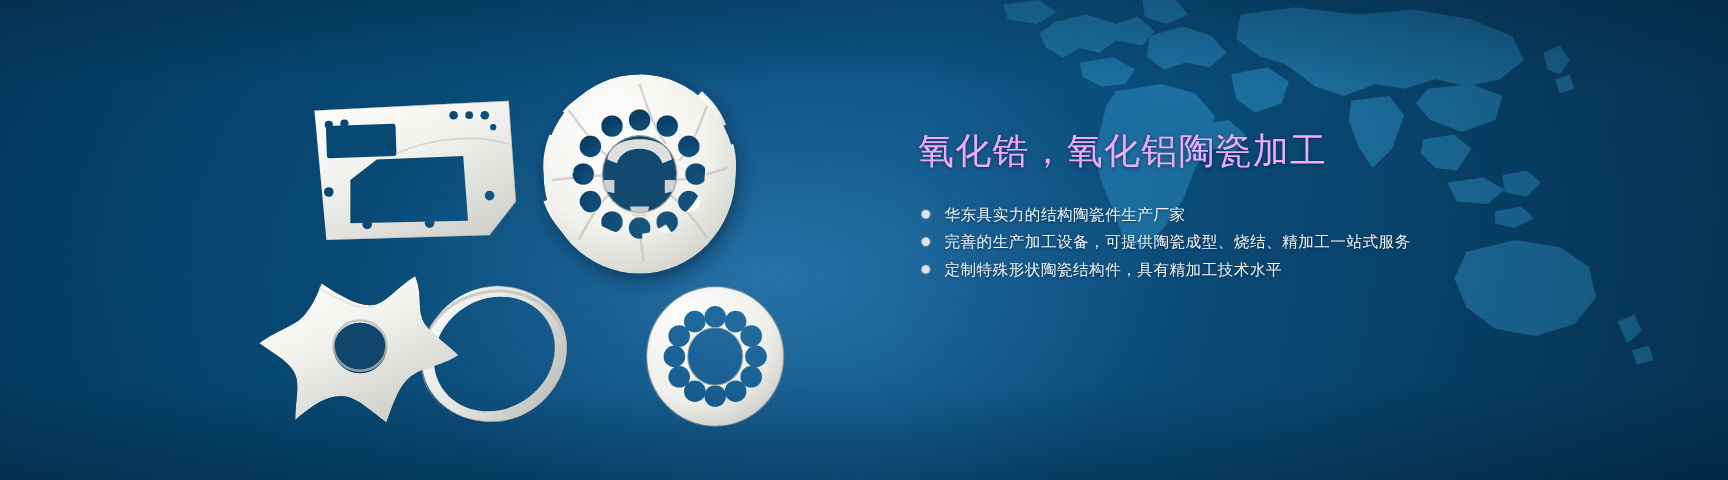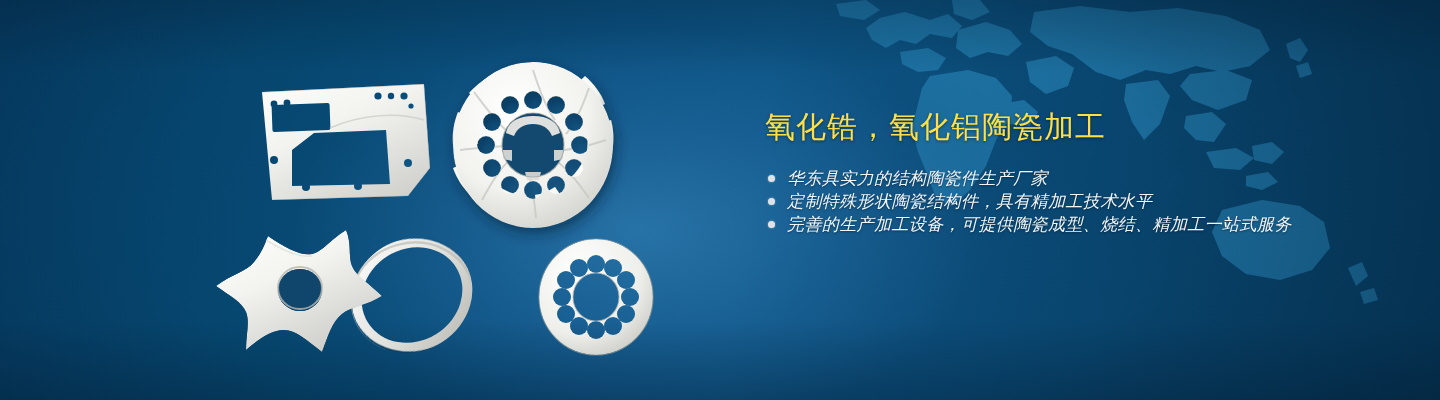--- a/index.html
+++ b/index.html
@@ -60,47 +60,46 @@
   
   .copy{
     position:absolute;left:765px;top:106px;width:620px;
   }
   .headline{
     margin:0;
     font-size:30px;
     line-height:42px;
     font-weight:400;
     letter-spacing:1px;
-    color:#fde047;
+    color:#f0abfc;
     text-shadow:0 1px 3px rgba(0,20,40,.55);
     white-space:nowrap;
   }
   .bullets{
     list-style:none;margin:0;padding:0;
     margin-top:19px;
   }
   .bullet{
     display:flex;align-items:center;
     height:23px;
     white-space:nowrap;
   }
   .dot{
     flex:0 0 auto;
     width:7px;height:7px;border-radius:50%;
     background:#dde3e7;
     box-shadow:0 0 2px rgba(255,255,255,.5);
     margin-right:12px;margin-left:3px;
   }
   .bullet-text{
-    font-size:17px;
+    font-size:13px;
     line-height:23px;
     color:#f2f6f9;
     letter-spacing:.4px;
     text-shadow:0 1px 2px rgba(0,18,36,.5);
-    font-style:italic;
   }
 </style>
 </head>
 <body>
 
 <div class="banner">
 
   <div class="bg-base"></div>
 
   <div class="bg-map">
@@ -337,22 +336,22 @@
   <div class="copy">
     <h1 class="headline">氧化锆，氧化铝陶瓷加工</h1>
 
     <ul class="bullets">
       <li class="bullet">
         <span class="dot"></span>
         <span class="bullet-text">华东具实力的结构陶瓷件生产厂家</span>
       </li>
       <li class="bullet">
         <span class="dot"></span>
-        <span class="bullet-text">定制特殊形状陶瓷结构件，具有精加工技术水平</span>
+        <span class="bullet-text">完善的生产加工设备，可提供陶瓷成型、烧结、精加工一站式服务</span>
       </li>
       <li class="bullet">
         <span class="dot"></span>
-        <span class="bullet-text">完善的生产加工设备，可提供陶瓷成型、烧结、精加工一站式服务</span>
+        <span class="bullet-text">定制特殊形状陶瓷结构件，具有精加工技术水平</span>
       </li>
     </ul>
   </div>
 
 </div>
 
 </body></html>

